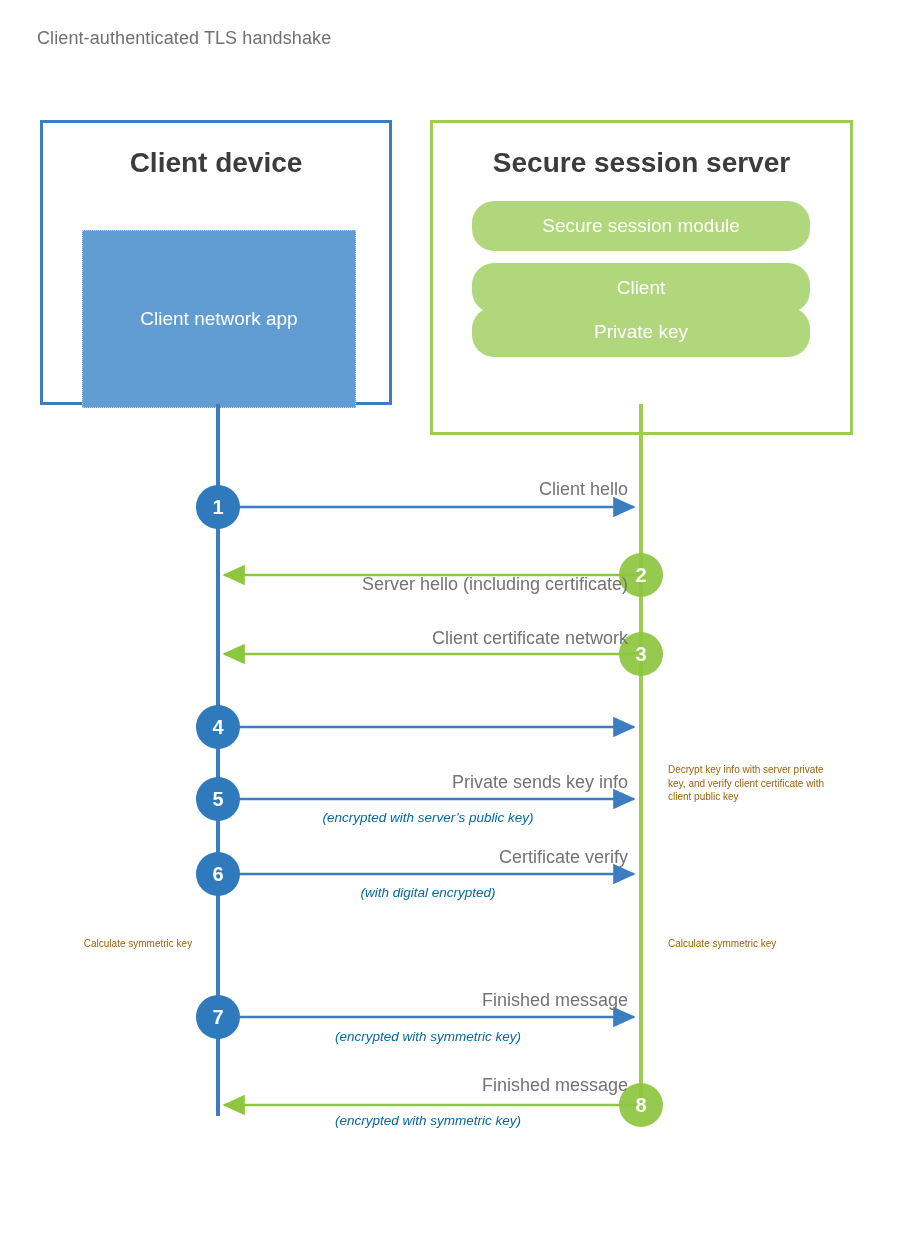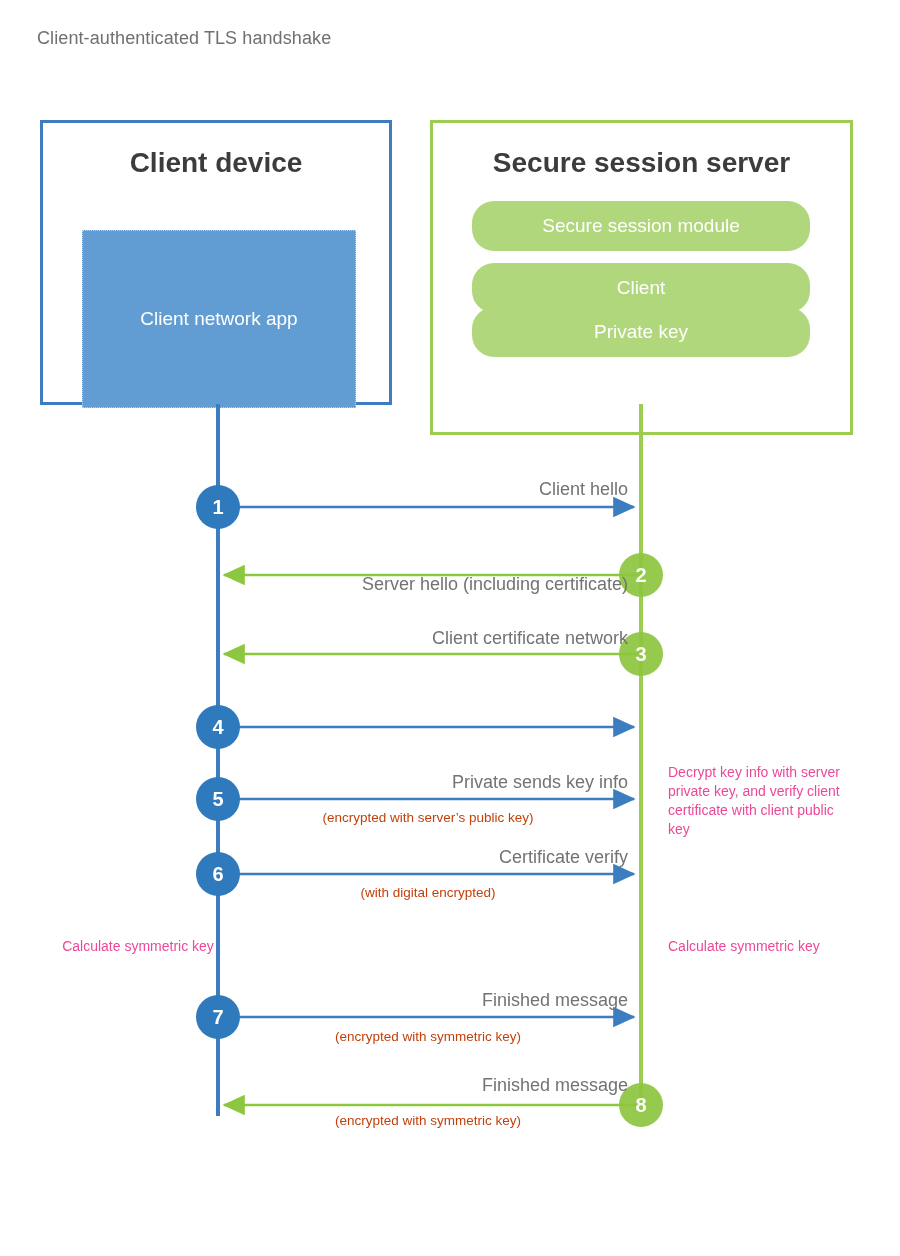--- a/index.html
+++ b/index.html
@@ -152,30 +152,31 @@
   .msg-label {
     position: absolute;
     font-size: 18px;
     color: #737373;
     text-align: right;
     white-space: nowrap;
   }
   .msg-sublabel {
     position: absolute;
     font-size: 13.5px;
-    color: #c2410c;
+    color: #0369a1;
     text-align: center;
     white-space: nowrap;
+    font-style: italic;
   }
 
   
   .side-note {
     position: absolute;
-    font-size: 14px;
-    color: #ec4899;
+    font-size: 10px;
+    color: #a16207;
     line-height: 1.35;
   }
   #note-client-calc {
     left: 58px;
     top: 937px;
     width: 160px;
     text-align: center;
   }
   #note-server-calc {
     left: 668px;

